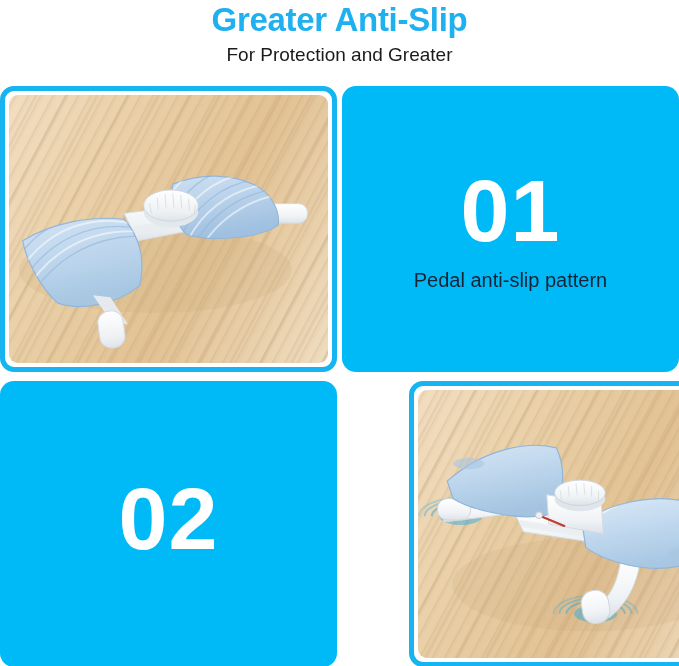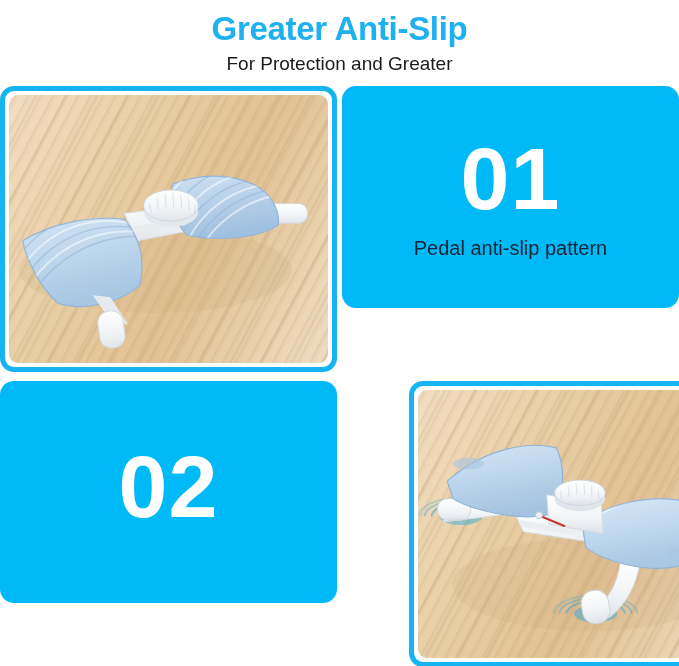--- a/index.html
+++ b/index.html
@@ -18,21 +18,21 @@
   
   .header {
     width: 679px;
     height: 86px;
     background: #ffffff;
     display: flex;
     flex-direction: column;
     align-items: center;
     justify-content: flex-start;
     box-sizing: border-box;
-    padding-top: 9px;
+    padding-top: 0;
   }
   .title {
     font-size: 33px;
     font-weight: bold;
     color: #1fb0ef;
     letter-spacing: -0.3px;
     line-height: 40px;
     margin: 0;
     white-space: nowrap;
   }
@@ -94,21 +94,21 @@
         rgba(140,100,58,0.00) 22px,
         rgba(140,100,58,0.13) 24px,
         rgba(140,100,58,0.00) 27px),
       linear-gradient(118deg, #f2dec2 0%, #e9cfa6 32%, #e2c294 60%, #efddc1 100%);
   }
 
   
   .num-cell {
     position: relative;
     width: 337px;
-    height: 222px;
+    height: 286px;
     background: #00b9f7;
     border-radius: 14px;
     box-sizing: border-box;
     display: flex;
     flex-direction: column;
     align-items: center;
     justify-content: center;
     flex: 0 0 337px;
     overflow: hidden;
   }

